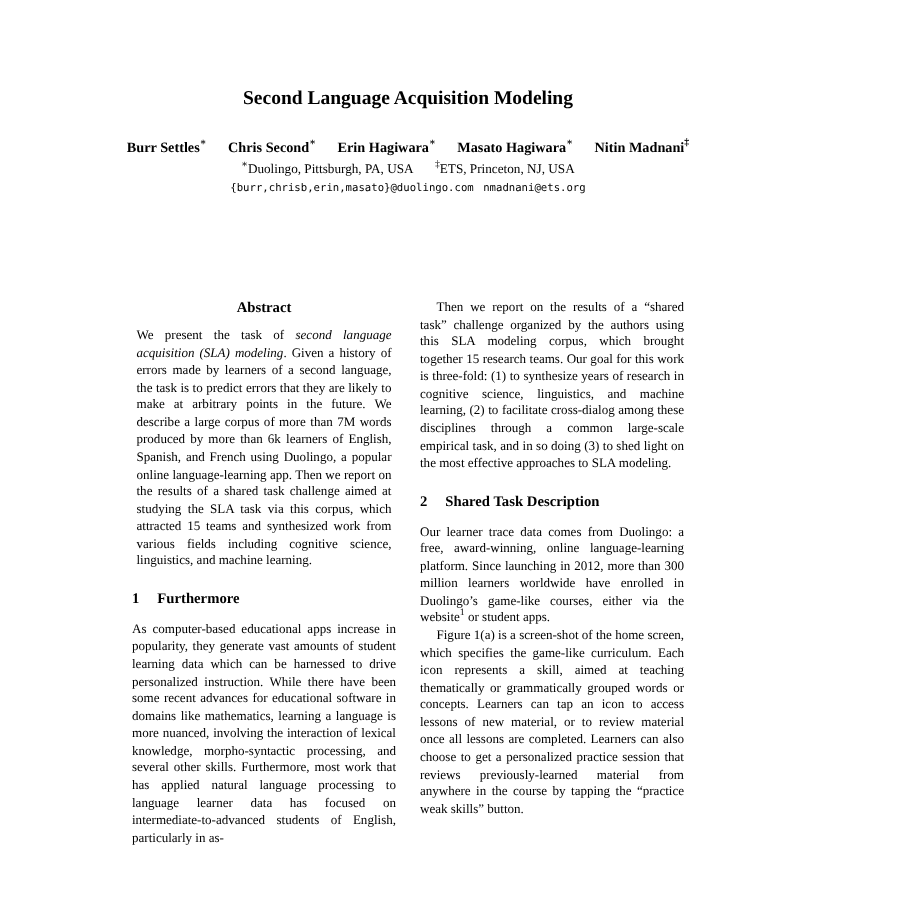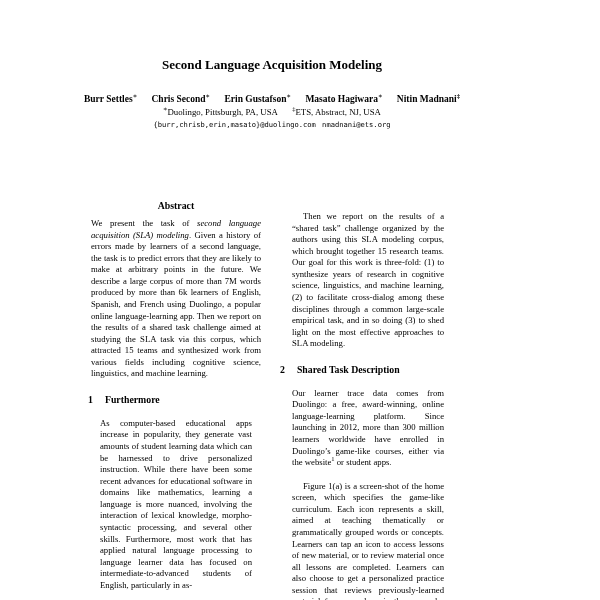--- a/index.html
+++ b/index.html
@@ -64,42 +64,42 @@
     margin: 0 0 6px 0;
   }
   .abstract-body { margin: 0; padding: 0 3px; }
   .section-heading {
     font-weight: bold;
     font-size: 9.8px;
     margin: 13px 0 8px 0;
     text-align: left;
   }
   .section-heading .num { margin-right: 12px; }
-  p { margin: 12px; }
+  p { margin: 0; }
   p.indent { text-indent: 11px; }
   i { font-style: italic; }
 </style>
 </head>
 <body>
 
 <div class="page">
 
   <h1 class="title">Second Language Acquisition Modeling</h1>
 
   <div class="authors">
     <span class="author"><span>Burr Settles</span><sup>∗</sup></span>
     <span class="author"><span>Chris Second</span><sup>∗</sup></span>
-    <span class="author"><span>Erin Gustafson</span><sup>∗</sup></span>
+    <span class="author"><span>Erin Hagiwara</span><sup>∗</sup></span>
     <span class="author"><span>Masato Hagiwara</span><sup>∗</sup></span>
     <span class="author"><span>Nitin Madnani</span><sup>‡</sup></span>
   </div>
 
   <div class="affiliations">
     <span class="affil"><sup>∗</sup><span>Duolingo, Pittsburgh, PA, USA</span></span>
-    <span class="affil"><sup>‡</sup><span>ETS, Abstract, NJ, USA</span></span>
+    <span class="affil"><sup>‡</sup><span>ETS, Princeton, NJ, USA</span></span>
   </div>
 
   <div class="emails">
     <span class="email">{burr,chrisb,erin,masato}@duolingo.com</span>
     <span class="email">nmadnani@ets.org</span>
   </div>
 
   <div class="columns">
 
     <div class="col">

